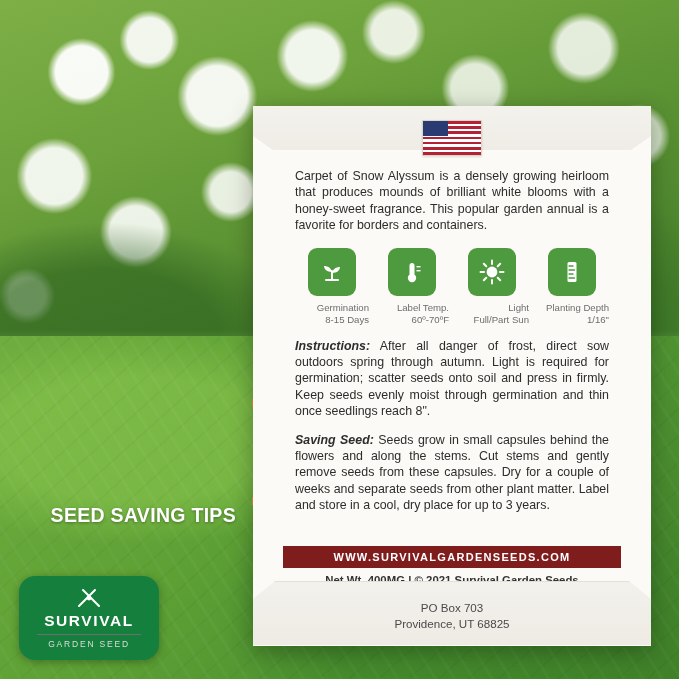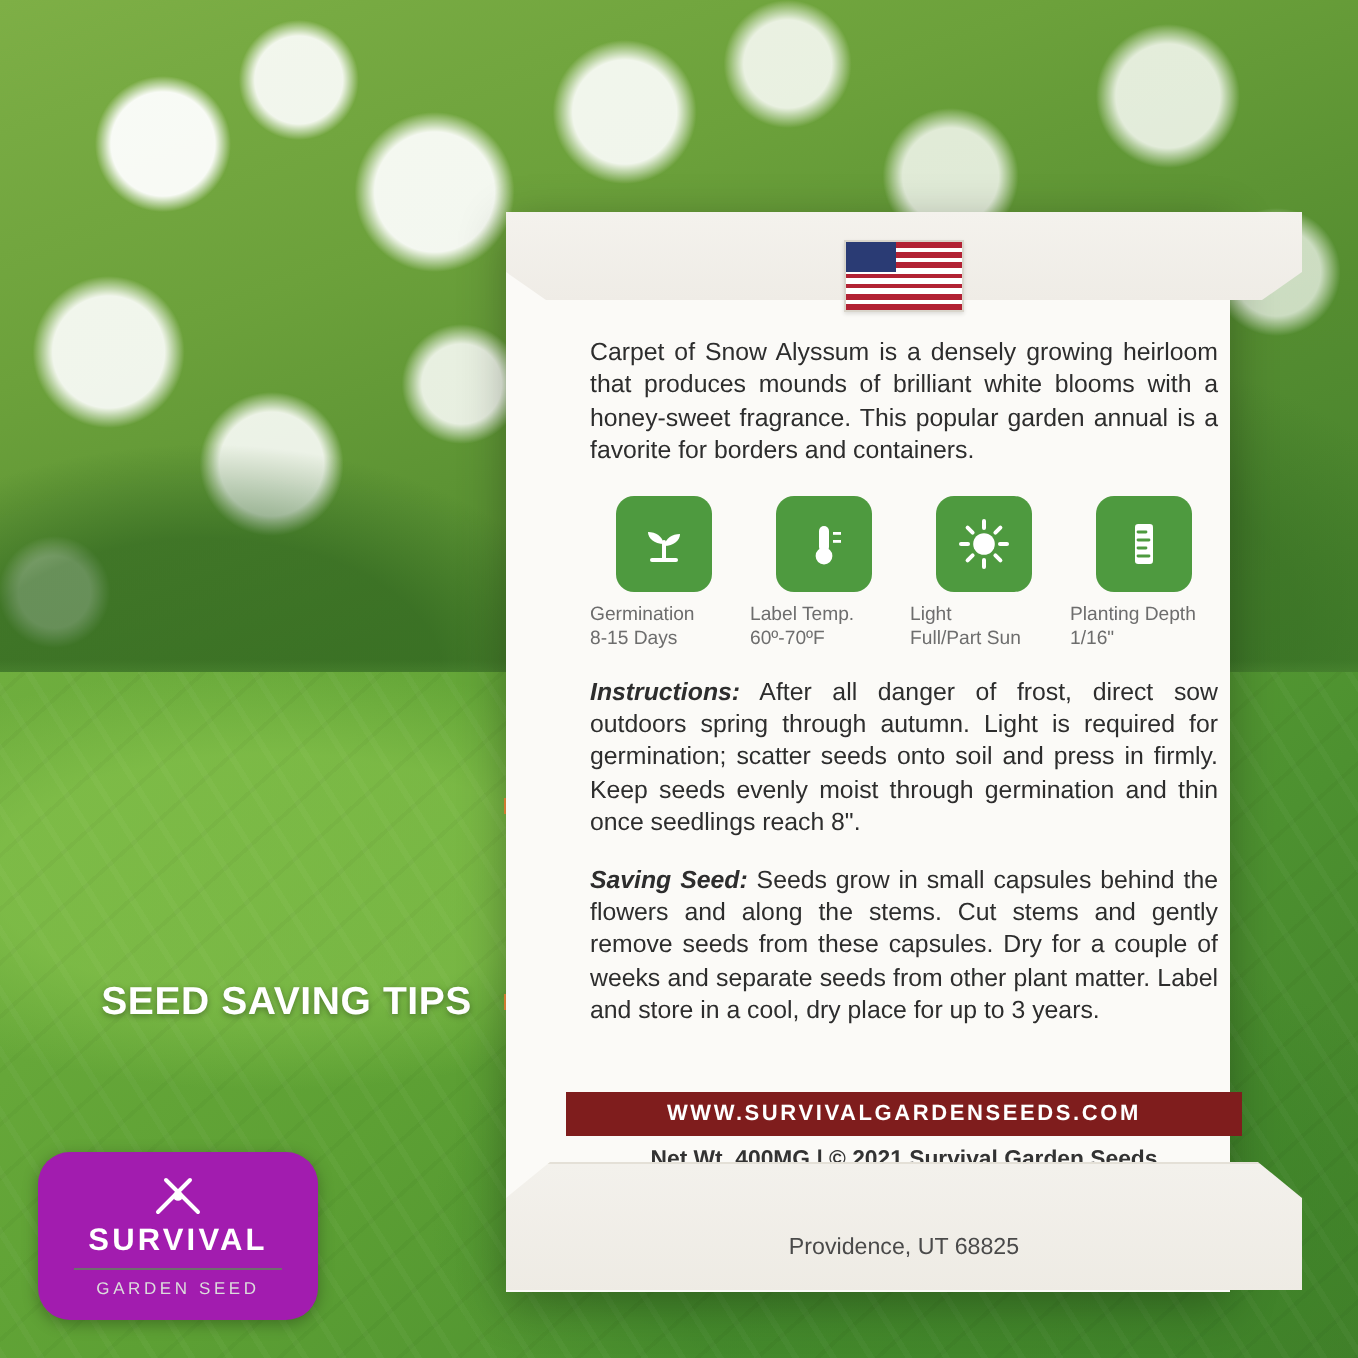--- a/index.html
+++ b/index.html
@@ -81,38 +81,38 @@
     text-shadow: 0 1px 3px rgba(0,0,0,.35);
     line-height: 1.18;
   }
   .callout-1 {
     left: 36px; top: 390px;
     width: 200px;
     font-size: 19.5px;
     text-align: right;
   }
   .callout-2 {
-    left: 36px; top: 490px;
+    left: 36px; top: 504px;
     width: 200px;
     font-size: 19.5px;
     text-align: right;
   }
   .arrow {
     position: absolute;
     width: 54px; height: 34px;
   }
   .arrow-1 { left: 250px; top: 386px; }
   .arrow-2 { left: 250px; top: 484px; }
 
   
   .logo {
     position: absolute;
     left: 19px; top: 576px;
     width: 140px; height: 84px;
-    background: #a21caf;
+    background: #15803d;
     border-radius: 16px;
     box-shadow: 0 2px 8px rgba(0,0,0,.3);
     display: flex;
     flex-direction: column;
     align-items: center;
     justify-content: center;
     color: #ffffff;
   }
   .logo-mark { width: 26px; height: 22px; margin-bottom: 3px; }
   .logo-title {
@@ -129,21 +129,21 @@
   .logo-rule {
     width: 104px; height: 1px;
     background: #6e6e6e;
     margin: 4px 0 3px;
   }
 
   
   .packet {
     position: absolute;
     left: 253px; top: 106px;
-    width: 362px; height: 540px;
+    width: 398px; height: 540px;
     background: #fbfaf7;
     box-shadow: 0 6px 22px rgba(0,0,0,.30);
   }
   .packet-flap-top {
     position: absolute;
     left: 0; top: 0;
     width: 398px; height: 44px;
     background: linear-gradient(180deg,#f4f2ed 0%, #efece6 100%);
     border-bottom: 1px solid #e2ded4;
     clip-path: polygon(0 0, 398px 0, 398px 30px, 378px 44px, 20px 44px, 0 30px);
@@ -191,21 +191,21 @@
     text-align: justify;
     margin: 0 0 14px 0;
   }
 
   
   .icon-row {
     display: flex;
     justify-content: space-between;
     margin: 12px 0 6px;
   }
-  .icon-cell { width: 74px; text-align: left; }
+  .icon-cell { width: 74px; text-align: right; }
   .icon-box {
     width: 48px; height: 48px;
     margin: 0 auto 6px;
     border-radius: 9px;
     background: #4e9a3f;
     display: flex;
     align-items: center;
     justify-content: center;
   }
   .icon-label {
@@ -388,17 +388,18 @@
       <p class="para">
         <span class="lead">Saving Seed:</span><span> Seeds grow in small capsules behind the flowers and along the stems. Cut stems and gently remove seeds from these capsules.  Dry for a couple of weeks and separate seeds from other plant matter. Label and store in a cool, dry place for up to 3 years.</span>
       </p>
     </div>
 
     <div class="url-bar">WWW.SURVIVALGARDENSEEDS.COM</div>
     <div class="netwt">Net Wt. 400MG | © 2021 Survival Garden Seeds</div>
 
     <div class="packet-flap-bottom"></div>
     <div class="addr">
+      <div>PO Box 703</div>
       <div>Providence, UT 68825</div>
     </div>
   </div>
 
 </div>
 
 </body></html>

